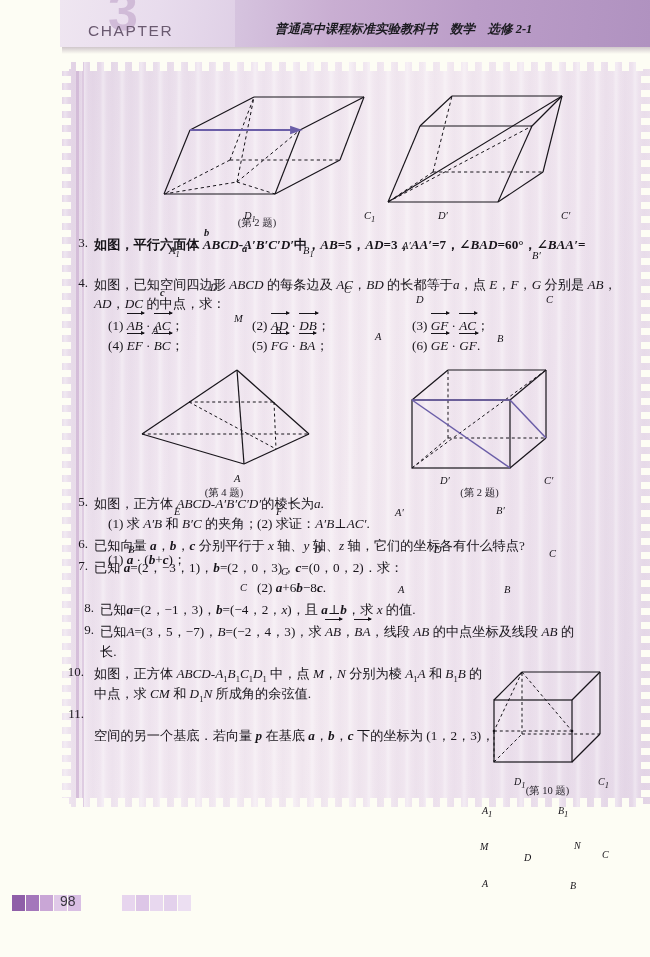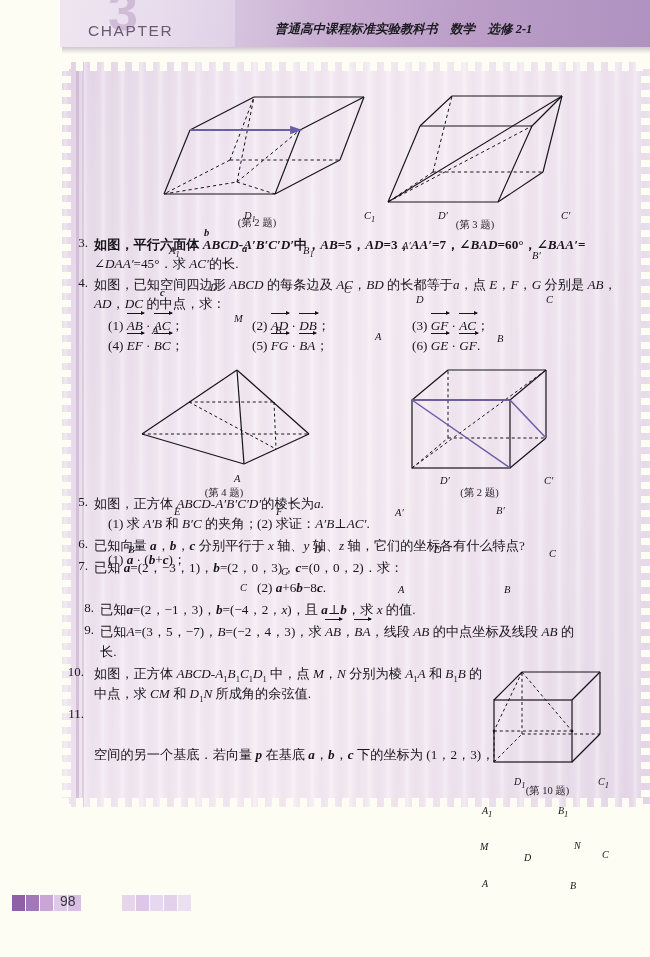--- a/index.html
+++ b/index.html
@@ -403,29 +403,25 @@
       <div style="position:absolute;font-size:10.5px;font-style:italic;color:#17141a;">
         <span style="position:absolute;left:58px;top:-4px;">D′</span>
         <span style="position:absolute;left:181px;top:-4px;">C′</span>
         <span style="position:absolute;left:22px;top:26px;">A′</span>
         <span style="position:absolute;left:152px;top:36px;">B′</span>
         <span style="position:absolute;left:36px;top:80px;">D</span>
         <span style="position:absolute;left:166px;top:80px;">C</span>
         <span style="position:absolute;left:-5px;top:117px;">A</span>
         <span style="position:absolute;left:117px;top:119px;">B</span>
       </div>
-      <div class="figcap" style="top:134px;left:0;">(第 3 题)</div>
     </div>
 
     <div class="num" style="left:4px;top:173px;">3.</div>
     <div class="txt" style="left:32px;top:173px;font-weight:bold;">
       如图，平行六面体 <i class="v">ABCD</i>-<i class="v">A′B′C′D′</i>中，<i class="v">AB</i>=5，<i class="v">AD</i>=3，<i class="v">AA′</i>=7，∠<i class="v">BAD</i>=60°，∠<i class="v">BAA′</i>=
-    </div>
-    <div class="txt" style="left:32px;top:192px;">
-      ∠<i class="v">DAA′</i>=45°．求 <i class="v">AC′</i>的长.
     </div>
 
     <div class="num" style="left:4px;top:213px;">4.</div>
     <div class="txt" style="left:32px;top:213px;">
       如图，已知空间四边形 <i class="v">ABCD</i> 的每条边及 <i class="v">AC</i>，<i class="v">BD</i> 的长都等于<i class="v">a</i>，点 <i class="v">E</i>，<i class="v">F</i>，<i class="v">G</i> 分别是 <i class="v">AB</i>，
     </div>
     <div class="txt" style="left:32px;top:232px;">
       <i class="v">AD</i>，<i class="v">DC</i> 的中点，求：
     </div>
 
@@ -555,21 +551,21 @@
 
     <div class="num" style="left:0px;top:602px;">10.</div>
     <div class="txt" style="left:32px;top:602px;">
       如图，正方体 <i class="v">ABCD</i>-<i class="v">A</i><sub>1</sub><i class="v">B</i><sub>1</sub><i class="v">C</i><sub>1</sub><i class="v">D</i><sub>1</sub> 中，点 <i class="v">M</i>，<i class="v">N</i> 分别为棱 <i class="v">A</i><sub>1</sub><i class="v">A</i> 和 <i class="v">B</i><sub>1</sub><i class="v">B</i> 的
     </div>
     <div class="txt" style="left:32px;top:622px;">
       中点，求 <i class="v">CM</i> 和 <i class="v">D</i><sub>1</sub><i class="v">N</i> 所成角的余弦值.
     </div>
 
     <div class="num" style="left:0px;top:644px;">11.</div>
-    <div class="txt" style="left:32px;top:664px;margin-top:19px;">
+    <div class="txt" style="left:32px;top:664px;">
       空间的另一个基底．若向量 <b class="bv">p</b> 在基底 <b class="bv">a</b>，<b class="bv">b</b>，<b class="bv">c</b> 下的坐标为 (1，2，3)，
     </div>
 
     <div class="fig" style="left:418px;top:598px;width:135px;height:130px;">
       <svg width="135" height="118" viewBox="0 0 135 118">
         <g fill="none" stroke="#17141a" stroke-width="1.2">
           <rect x="14" y="40" width="78" height="62"></rect>
           <line x1="14" y1="40" x2="42" y2="12"></line>
           <line x1="42" y1="12" x2="120" y2="12"></line>
           <line x1="120" y1="12" x2="92" y2="40"></line>

